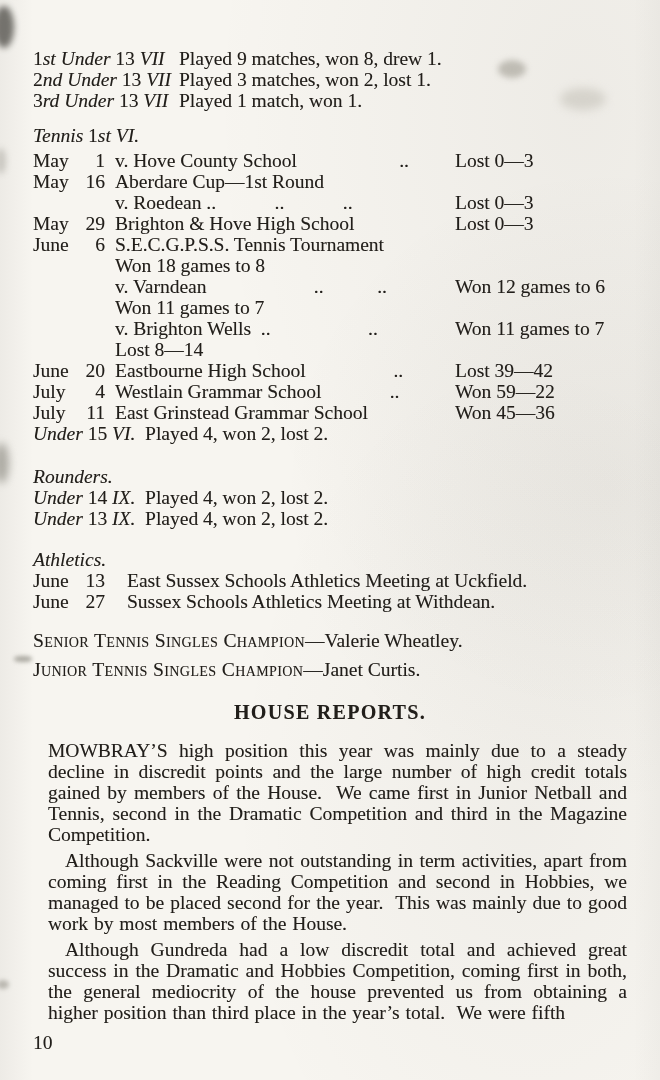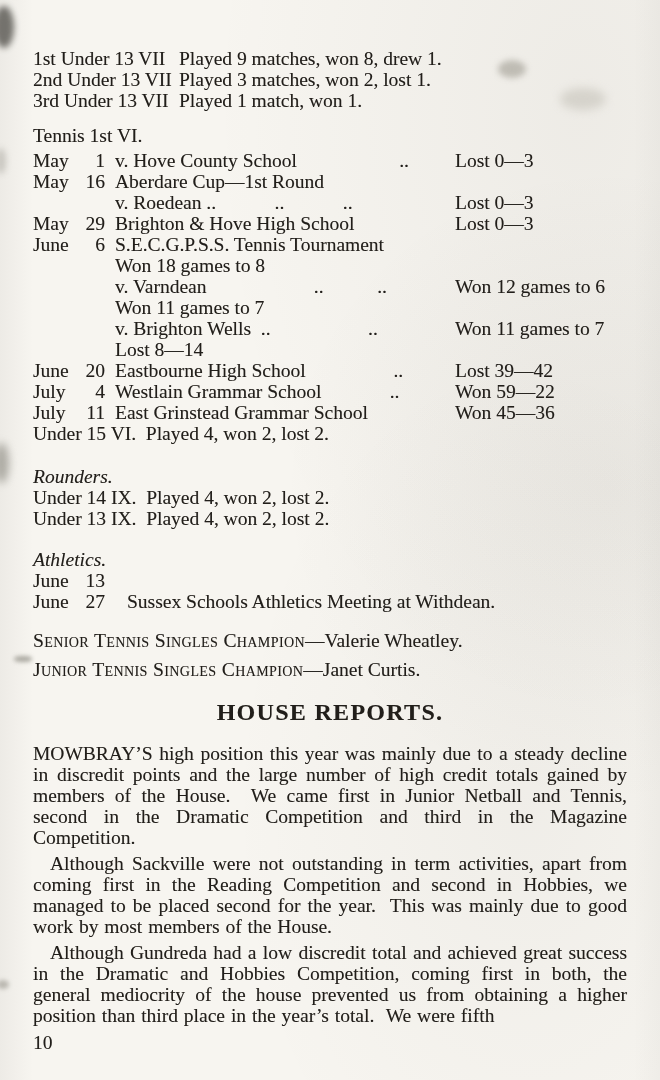--- a/index.html
+++ b/index.html
@@ -26,21 +26,21 @@
   .smudge{position:absolute;border-radius:50%;pointer-events:none;}
   .sm-a{left:-6px;top:6px;width:20px;height:42px;background:#5f5d58;filter:blur(3px);opacity:.85;}
   .sm-b{left:-6px;top:443px;width:15px;height:40px;background:#8a887f;filter:blur(4px);opacity:.65;}
   .sm-c{left:14px;top:656px;width:18px;height:6px;background:#8d8b82;filter:blur(2px);opacity:.7;border-radius:40%;}
   .sm-d{left:498px;top:60px;width:28px;height:18px;background:#b3b0a7;filter:blur(3px);opacity:.8;}
   .sm-e{left:560px;top:88px;width:46px;height:22px;background:#c6c3ba;filter:blur(5px);opacity:.6;}
   .sm-f{left:-3px;top:980px;width:12px;height:9px;background:#9a978e;filter:blur(2px);opacity:.6;}
   .sm-g{left:-4px;top:148px;width:10px;height:26px;background:#a5a29a;filter:blur(3px);opacity:.5;}
 
   .page{position:absolute;inset:0;padding:48px 33px 0 33px;box-sizing:border-box;}
-  .it{}
+  .it{font-style:italic;}
 
   
   .vii-row{display:grid;grid-template-columns:146px 1fr;}
 
   
   .tennis-head{margin:14px 0 4px 0;}
   .t-row{display:grid;grid-template-columns:46px 26px 10px 1fr 172px;}
   .t-day{text-align:right;}
   .t-desc{white-space:pre;overflow:hidden;}
   .t-result{white-space:nowrap;}
@@ -53,23 +53,23 @@
   .ath-day{text-align:right;}
 
   
   .sec-champions{margin-top:18px;}
   .champ-line{margin-bottom:8px;}
   .sc{font-variant:small-caps;letter-spacing:0.4px;}
 
   
   .hr-heading{
     margin-top:22px;text-align:center;font-weight:bold;
-    font-size:24px;letter-spacing:1.3px;
+    font-size:20px;letter-spacing:1.3px;
   }
-  .para{text-align:justify;margin:8px 0 0 0;word-spacing:1px;}
+  .para{text-align:justify;margin:8px 0 0 15px;word-spacing:1px;}
   .para.indent{text-indent:17px;margin-top:5px;}
 
   .page-number{position:absolute;left:33px;top:1032px;}
 </style>
 </head>
 <body>
 
 <div class="paper-tint"></div>
 <div class="smudge sm-a"></div>
 <div class="smudge sm-b"></div>
@@ -215,20 +215,21 @@
 </div>
   </section>
 
   <section class="sec-athletics">
     <div class="ital-head">Athletics.</div>
     <div>
   <div class="ath-row">
     <span>June</span>
     <span class="ath-day">13</span>
     <span></span>
+    <span>East Sussex Schools Athletics Meeting at Uckfield.</span>
   </div>
 
   <div class="ath-row">
     <span>June</span>
     <span class="ath-day">27</span>
     <span></span>
     <span>Sussex Schools Athletics Meeting at Withdean.</span>
   </div>
 </div>
   </section>

